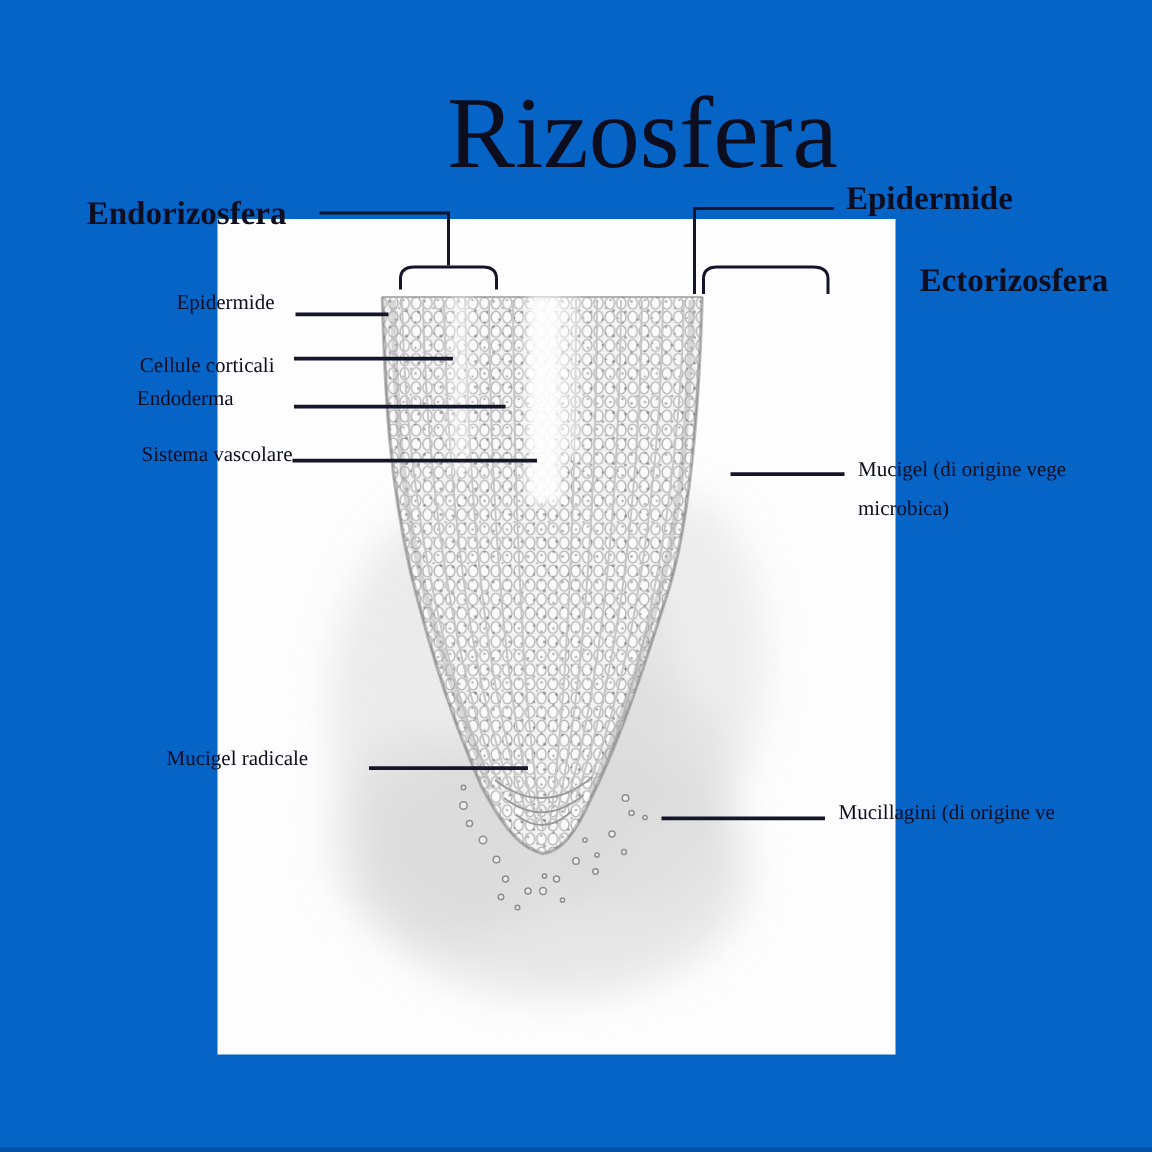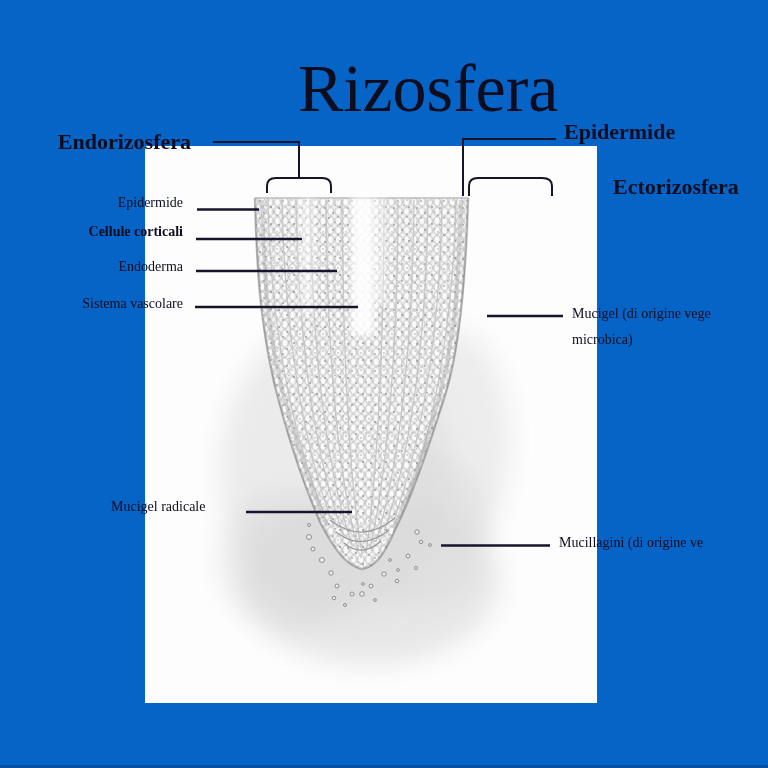--- a/index.html
+++ b/index.html
@@ -18,23 +18,23 @@
   }
   svg.overlay{position:absolute;left:0;top:0;z-index:2;}
   .lbl{position:absolute;z-index:3;white-space:nowrap;line-height:1.2;}
   .title{left:258px;top:54px;font-size:68px;line-height:1;margin-left:40px;}
   .bold{font-weight:bold;font-size:22px;}
   .plain{font-size:14px;}
   .endorizosfera{left:0;top:129px;width:191px;text-align:right;}
   .rizoplano{left:564px;top:119px;}
   .ectorizosfera{left:567px;top:174px;margin-left:46px;}
   .epidermide{left:0;top:195px;width:183px;text-align:right;}
-  .cellule{left:0;top:224px;width:183px;text-align:right;font-weight:bold;}
-  .endoderma{left:0;top:259px;width:183px;text-align:right;}
-  .sistema{left:0;top:296px;width:183px;text-align:right;}
+  .cellule{left:0;top:237px;width:183px;text-align:right;}
+  .endoderma{left:0;top:259px;width:183px;text-align:center;padding-left:32px;}
+  .sistema{left:12px;top:296px;width:183px;text-align:right;}
   .cuffia{left:111px;top:499px;}
   .mucigel{left:572px;top:301px;line-height:26px;}
   .mucillagini{left:559px;top:535px;}
 </style>
 </head>
 <body>
 
 <div class="panel"></div>
 
 <svg class="overlay" width="768" height="768" viewBox="0 0 768 768">

